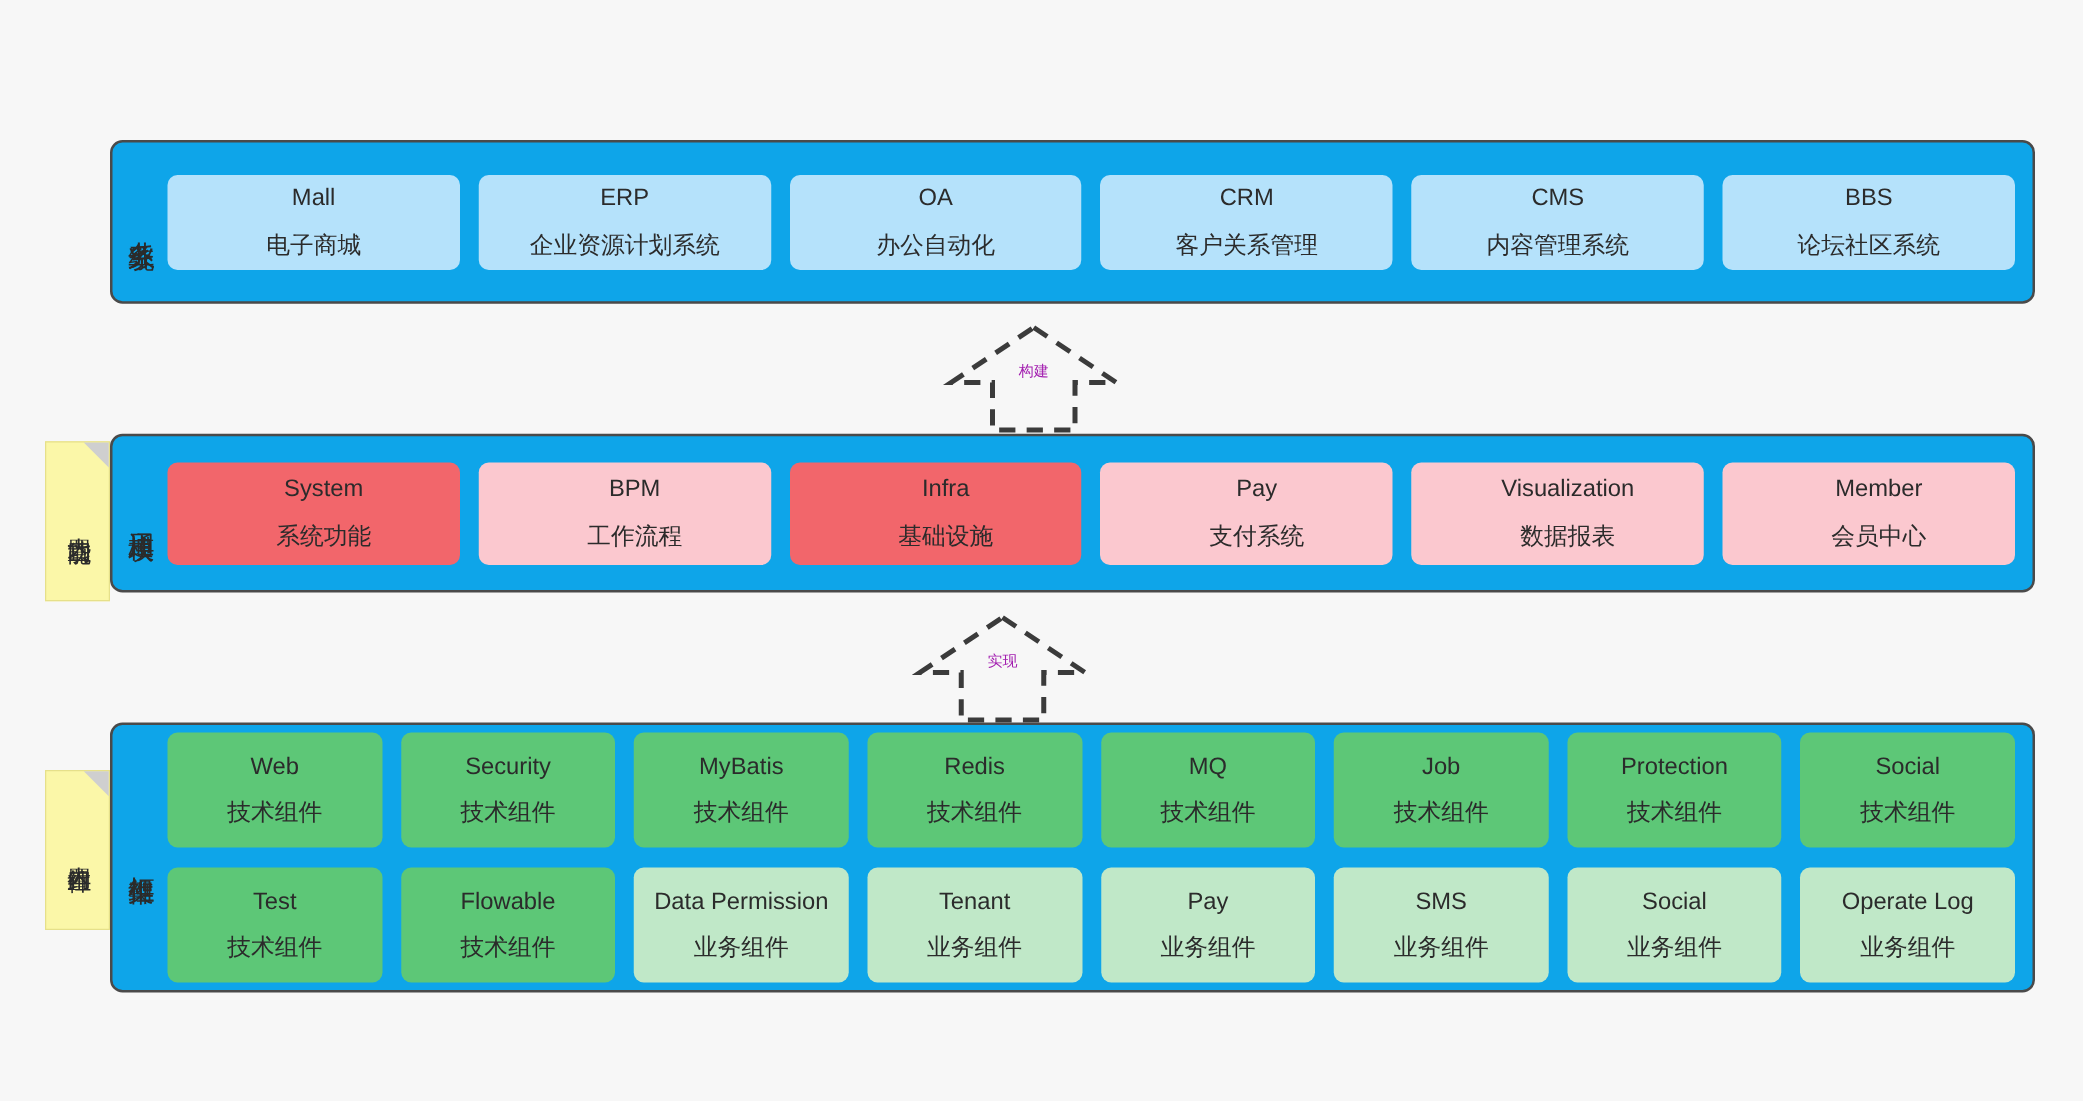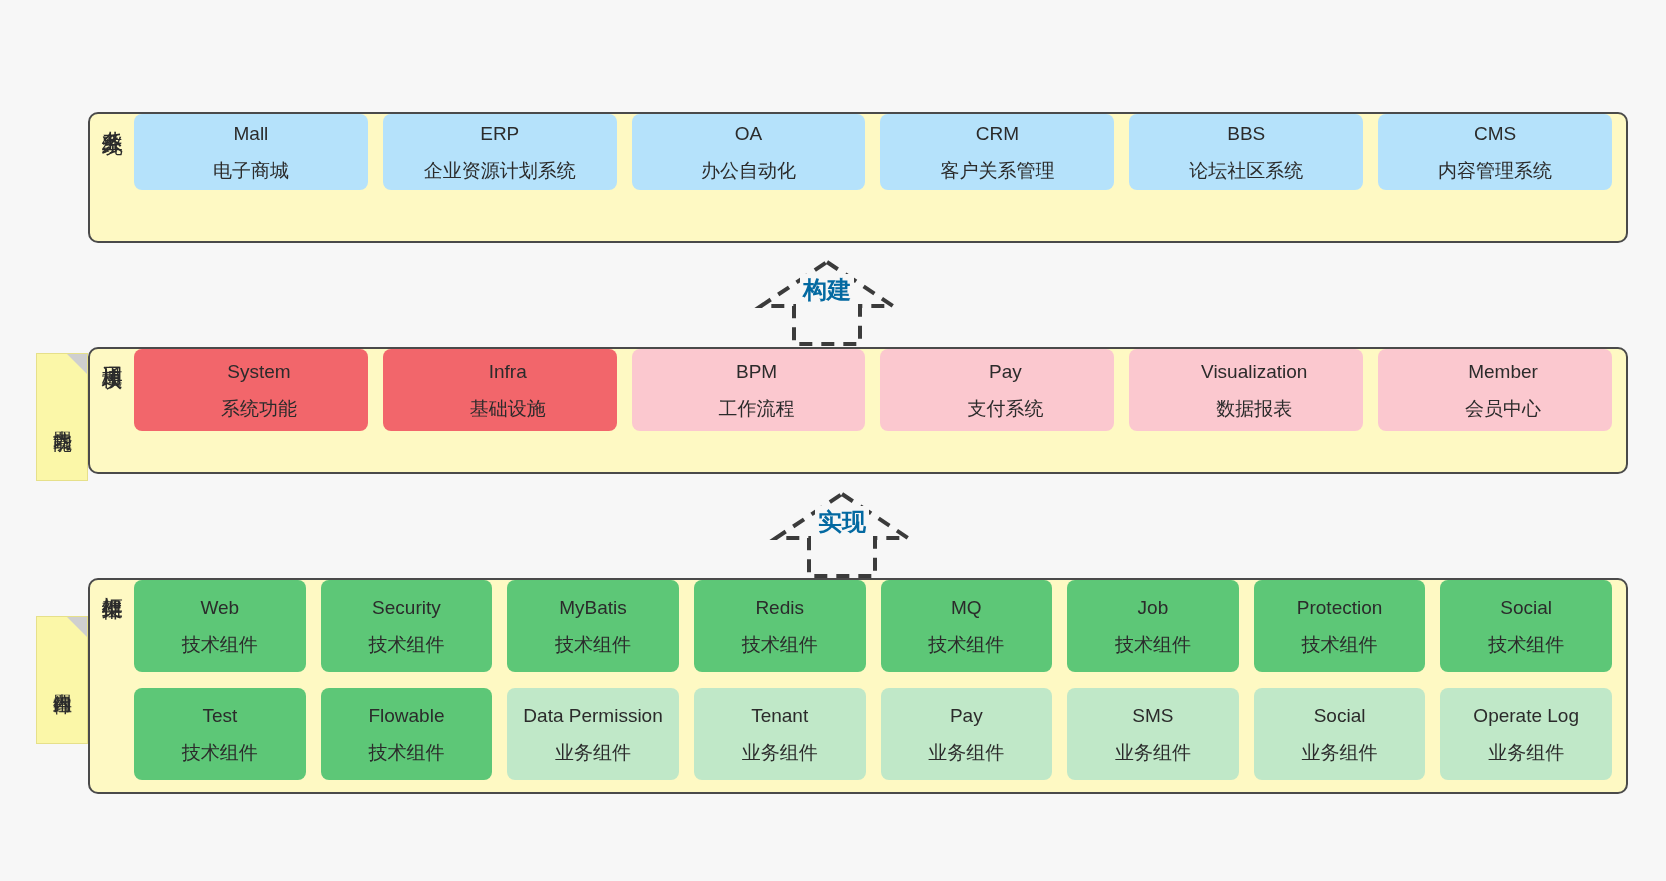--- a/index.html
+++ b/index.html
@@ -18,26 +18,26 @@
   }
 
   .canvas {
     position: absolute;
     inset: 0;
   }
 
   
   .layer {
     position: absolute;
-    background: #fef9c3;
+    background: #0ea5e9;
     border: 2px solid #4a4a4a;
     border-radius: 10px;
     box-sizing: border-box;
     display: flex;
-    align-items: flex-start;
+    align-items: center;
   }
 
   .layer-title {
     flex: 0 0 auto;
     width: 44px;
     display: flex;
     align-items: center;
     justify-content: center;
     font-size: 21px;
     line-height: 1.16;
@@ -128,27 +128,26 @@
   
   .arrow {
     position: absolute;
   }
   .arrow svg { display: block; overflow: visible; }
   .arrow .arrow-label {
     position: absolute;
     left: 50%;
     transform: translateX(-50%);
     bottom: 8px;
-    font-size: 24px;
-    color: #0369a1;
+    font-size: 12px;
+    color: #a21caf;
     background: #f7f7f7;
     padding: 0 3px;
     white-space: nowrap;
     user-select: none;
-    font-weight: bold;
   }
 </style>
 </head>
 <body>
 
 <div class="canvas">
 
   <div class="layer layer-business" style="left:88px; top:112px; width:1540px; height:131px;">
     <div class="layer-title">业务系统</div>
     <div class="layer-body">
@@ -163,26 +162,26 @@
         </div>
         <div class="card blue">
           <span class="t1">OA</span>
           <span class="t2">办公自动化</span>
         </div>
         <div class="card blue">
           <span class="t1">CRM</span>
           <span class="t2">客户关系管理</span>
         </div>
         <div class="card blue">
+          <span class="t1">CMS</span>
+          <span class="t2">内容管理系统</span>
+        </div>
+        <div class="card blue">
           <span class="t1">BBS</span>
           <span class="t2">论坛社区系统</span>
-        </div>
-        <div class="card blue">
-          <span class="t1">CMS</span>
-          <span class="t2">内容管理系统</span>
         </div>
       </div>
     </div>
   </div>
 
   <div class="arrow" style="left:757px; top:258px; width:140px; height:88px;">
     <svg width="140" height="88" viewBox="0 0 140 88" aria-hidden="true">
       <path d="M 70 4 L 136 48 L 103 48 L 103 86 L 37 86 L 37 48 L 4 48 Z" fill="none" stroke="#3b3b3b" stroke-width="4" stroke-dasharray="13 9" stroke-linejoin="miter"></path>
     </svg>
     <span class="arrow-label" style="bottom:40px;">构建</span>
@@ -193,45 +192,45 @@
   </div>
 
   <div class="layer layer-modules" style="left:88px; top:347px; width:1540px; height:127px;">
     <div class="layer-title">通用模块</div>
     <div class="layer-body">
       <div class="card-row">
         <div class="card red-strong">
           <span class="t1">System</span>
           <span class="t2">系统功能</span>
         </div>
+        <div class="card red-soft">
+          <span class="t1">BPM</span>
+          <span class="t2">工作流程</span>
+        </div>
         <div class="card red-strong">
           <span class="t1">Infra</span>
           <span class="t2">基础设施</span>
         </div>
         <div class="card red-soft">
-          <span class="t1">BPM</span>
-          <span class="t2">工作流程</span>
-        </div>
-        <div class="card red-soft">
           <span class="t1">Pay</span>
           <span class="t2">支付系统</span>
         </div>
         <div class="card red-soft">
           <span class="t1">Visualization</span>
           <span class="t2">数据报表</span>
         </div>
         <div class="card red-soft">
           <span class="t1">Member</span>
           <span class="t2">会员中心</span>
         </div>
       </div>
     </div>
   </div>
 
-  <div class="arrow" style="left:772px; top:490px; width:140px; height:88px;">
+  <div class="arrow" style="left:732px; top:490px; width:140px; height:88px;">
     <svg width="140" height="88" viewBox="0 0 140 88" aria-hidden="true">
       <path d="M 70 4 L 136 48 L 103 48 L 103 86 L 37 86 L 37 48 L 4 48 Z" fill="none" stroke="#3b3b3b" stroke-width="4" stroke-dasharray="13 9" stroke-linejoin="miter"></path>
     </svg>
     <span class="arrow-label" style="bottom:40px;">实现</span>
   </div>
 
   <div class="note" style="left:36px; top:616px; height:128px;">
     <span>内置组件</span>
   </div>
 

